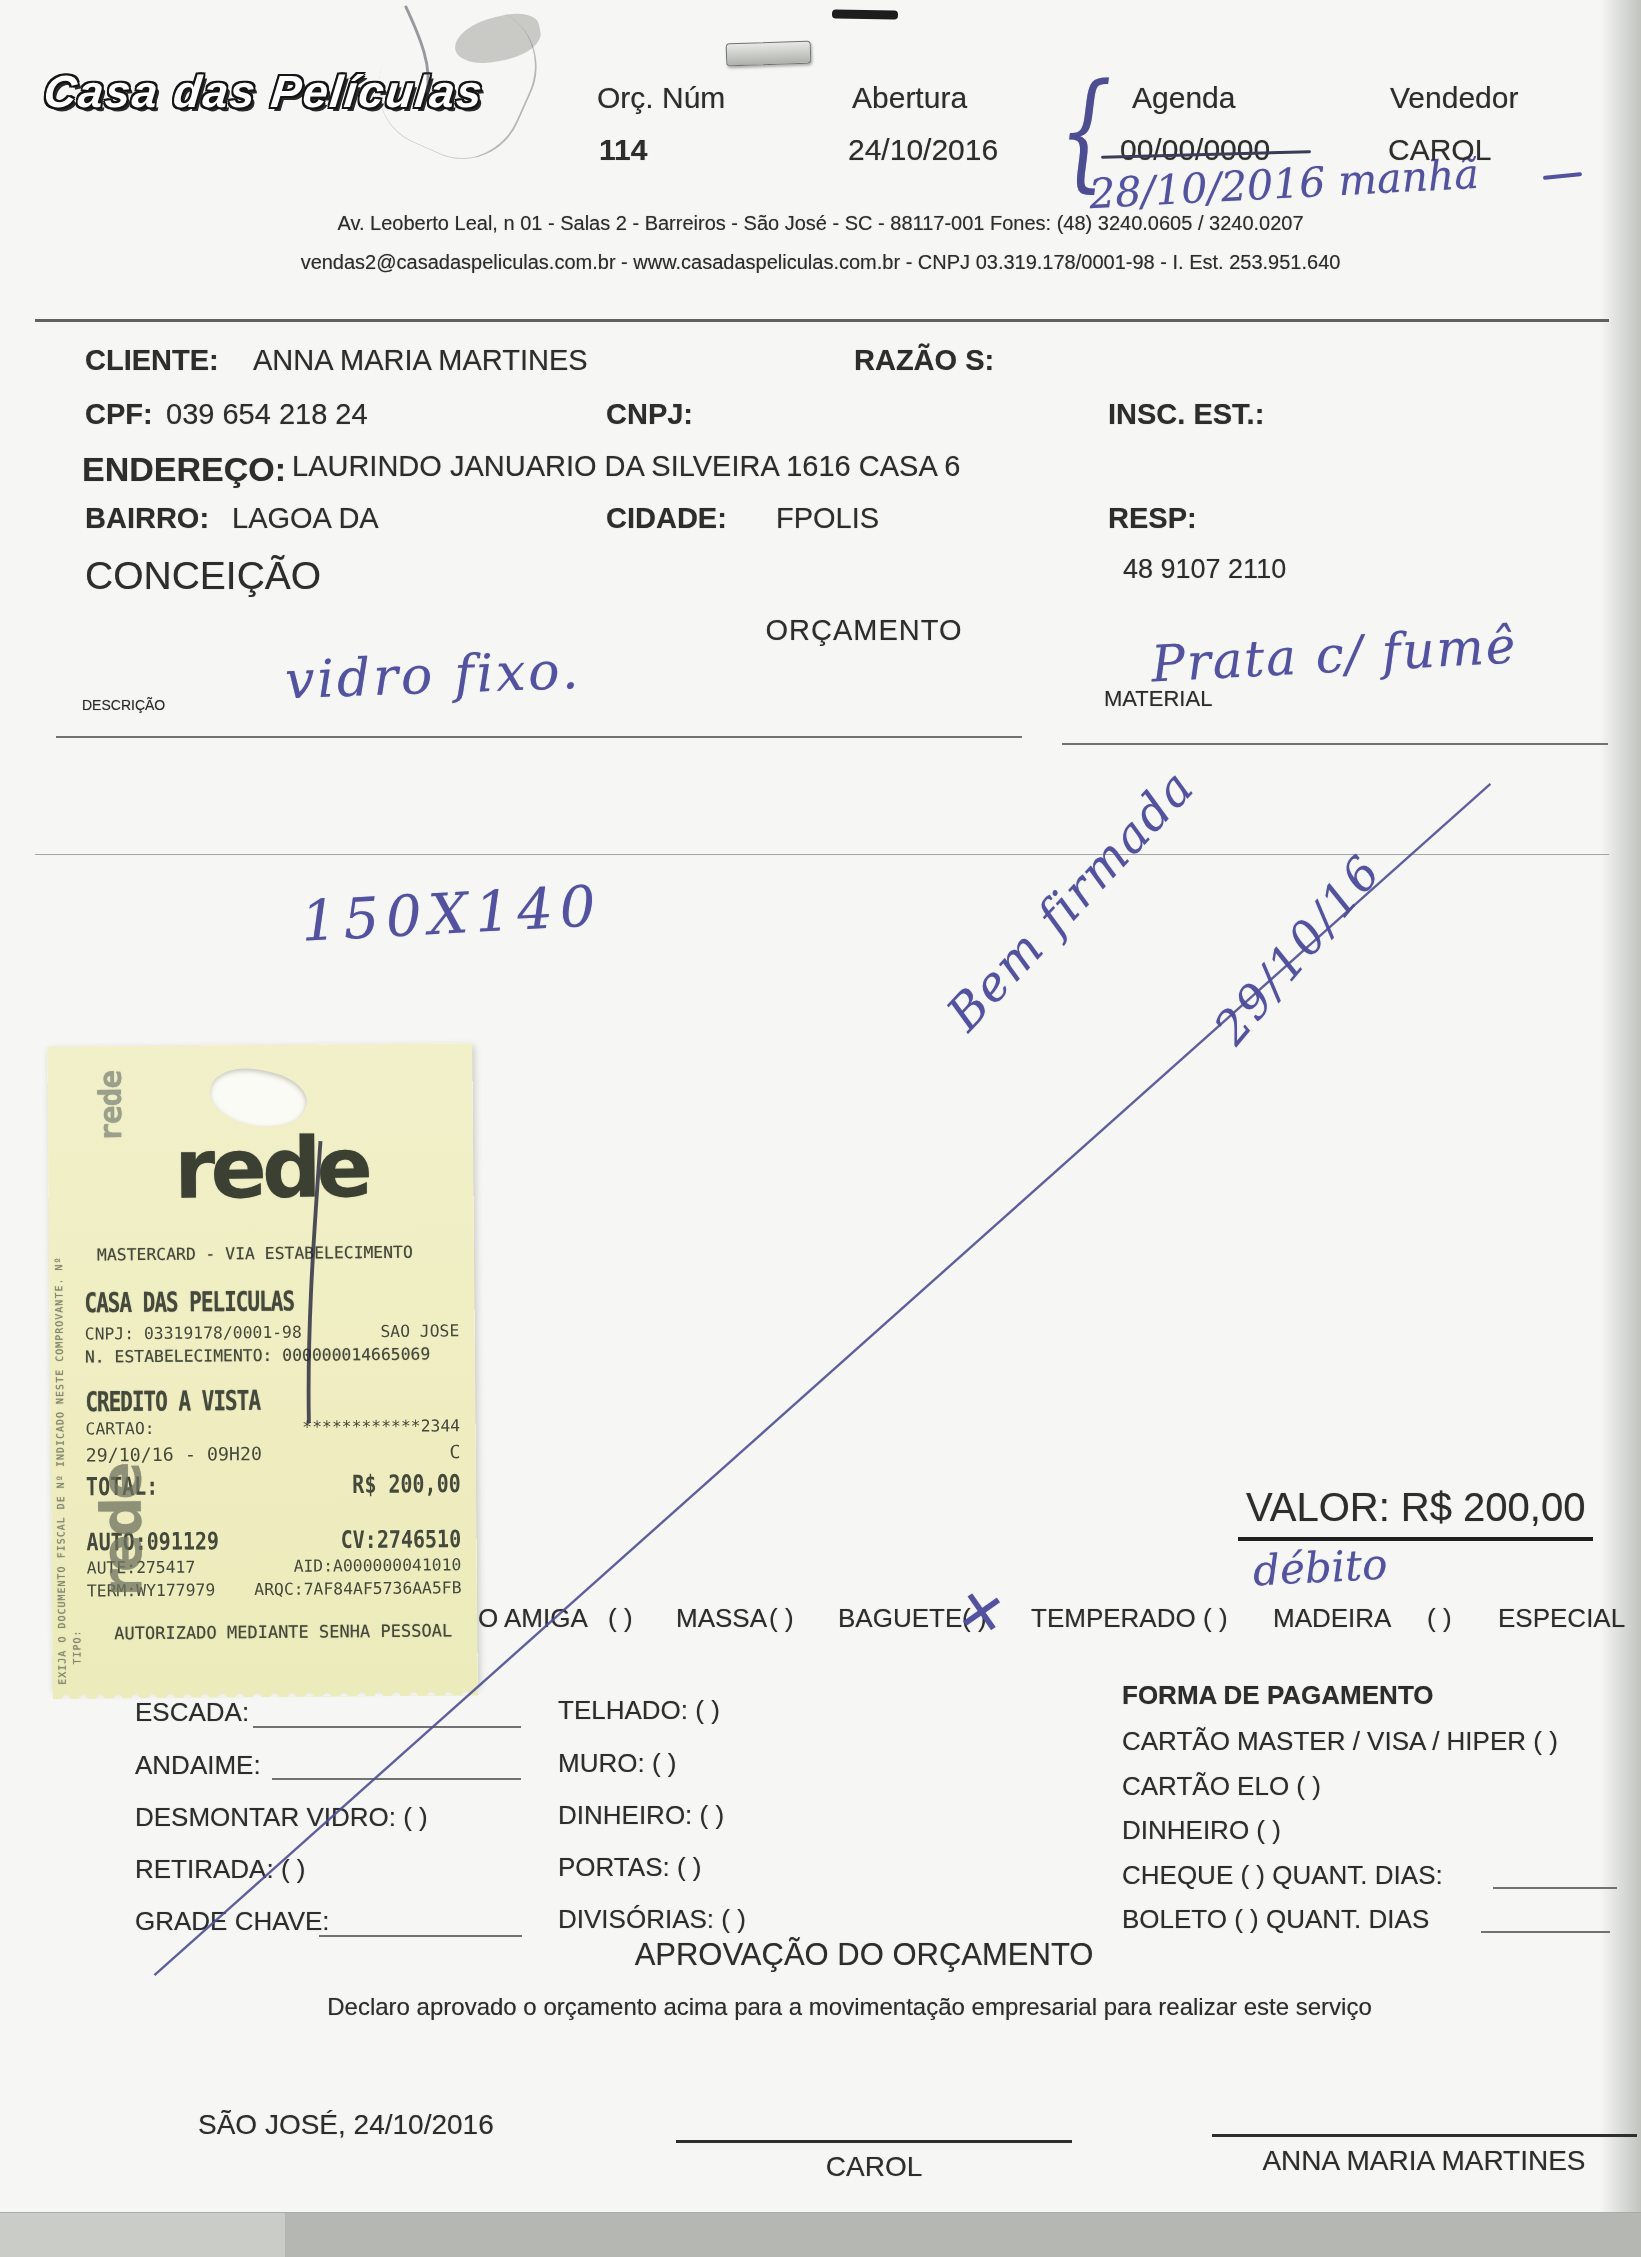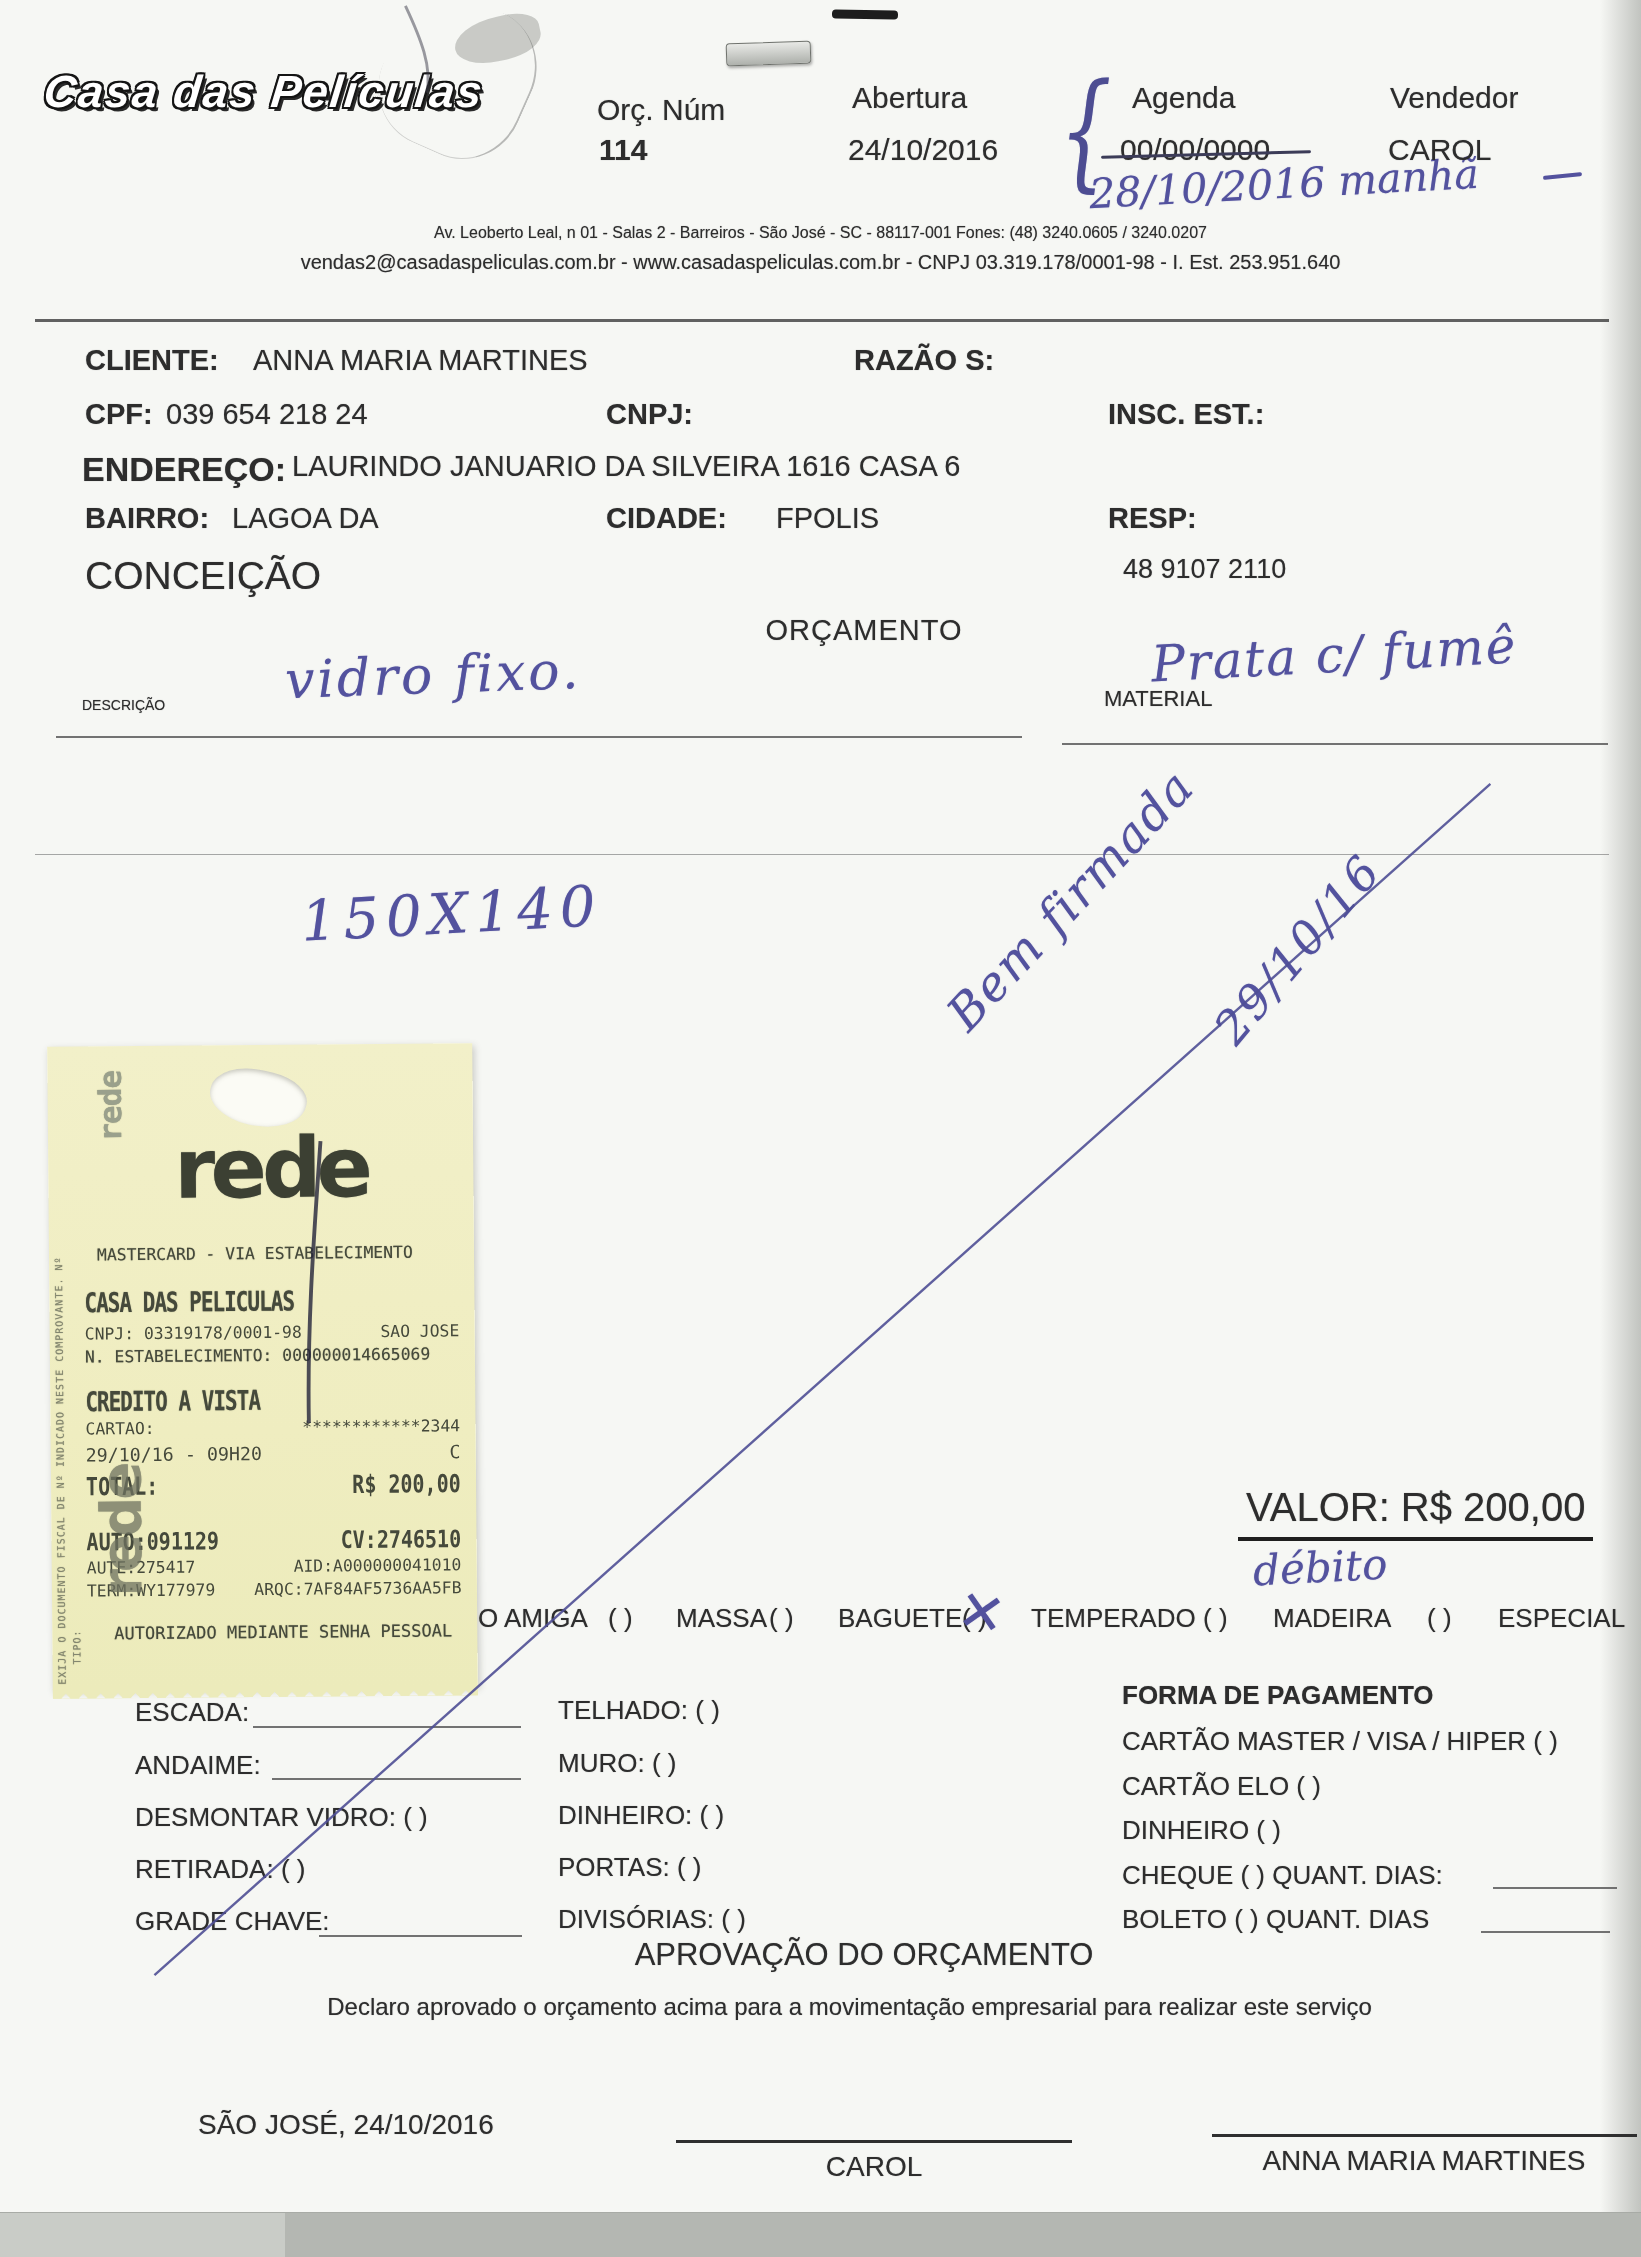--- a/index.html
+++ b/index.html
@@ -44,38 +44,38 @@
   <div class="abs" style="left:0;bottom:0;width:100%;height:44px;background:#c9ccc7;border-top:1px solid #a8aba6;"></div>
   <div class="abs" style="left:285px;bottom:0;width:1357px;height:44px;background:#b4b7b2;"></div>
   <div class="abs" style="left:832px;top:9.7px;width:66px;height:8.7px;background:#1d1d1d;border-radius:3.9px;transform:rotate(1deg);"></div>
   <div class="abs" style="left:384px;top:0;width:145px;height:154px;border-right:2.9px solid rgba(70,70,70,.35);border-bottom:1.9px solid rgba(90,90,90,.25);transform:rotate(24deg);border-radius:40%;"></div>
   <div class="abs" style="left:454px;top:17.4px;width:87px;height:44px;background:rgba(95,98,94,.30);border-radius:60% 40% 50% 50%;transform:rotate(-12deg);"></div>
 
   <div class="abs" style="left:726px;top:42px;width:83px;height:21px;background:linear-gradient(180deg,#e8e9e6,#aeb1ac);border:1.9px solid #6f726d;border-radius:3.9px;transform:rotate(-2deg);box-shadow:1px 1.9px 2.9px rgba(0,0,0,.3);"></div>
 
   <div class="abs logo" style="left:44px;top:66px;">Casa das Películas</div>
 
-  <div class="abs print" style="left:597px;top:81px;font-size:30px;margin-top:12px;">Orç. Núm</div>
+  <div class="abs print" style="left:597px;top:81px;font-size:30px;">Orç. Núm</div>
   <div class="abs print b" style="left:599px;top:133px;font-size:30px;">114</div>
 
   <div class="abs print" style="left:852px;top:81px;font-size:30px;">Abertura</div>
   <div class="abs print" style="left:848px;top:133px;font-size:30px;">24/10/2016</div>
 
   <div class="abs hw" style="left:1045px;top:56px;font-size:127px;transform:scaleX(.65);color:#4d4d92;">{</div>
 
   <div class="abs print" style="left:1132px;top:81px;font-size:30px;">Agenda</div>
   <div class="abs print" style="left:1120px;top:133px;font-size:30px;">00/00/0000</div>
   <div class="strike" style="left:1101px;top:153px;width:210px;transform:rotate(-1.5deg);"></div>
   <div class="abs hw" style="left:1089px;top:160px;font-size:41px;transform:rotate(-3deg);">28/10/2016 manhã</div>
 
   <div class="abs print" style="left:1390px;top:81px;font-size:30px;">Vendedor</div>
   <div class="abs print" style="left:1388px;top:133px;font-size:30px;">CAROL</div>
   <div class="abs" style="left:1543px;top:174px;width:39px;height:3.9px;background:#53529e;border-radius:1.9px;transform:rotate(-6deg);"></div>
 
-  <div class="abs print center" style="left:0;top:224px;width:1641px;font-size:16px;">Av. Leoberto Leal, n 01 - Salas 2 - Barreiros - São José - SC - 88117-001 Fones: (48) 3240.0605 / 3240.0207</div>
+  <div class="abs print center" style="left:0;top:212px;width:1641px;font-size:20px;">Av. Leoberto Leal, n 01 - Salas 2 - Barreiros - São José - SC - 88117-001 Fones: (48) 3240.0605 / 3240.0207</div>
   <div class="abs print center" style="left:0;top:251px;width:1641px;font-size:20px;">vendas2@casadaspeliculas.com.br - www.casadaspeliculas.com.br - CNPJ 03.319.178/0001-98 - I. Est. 253.951.640</div>
 
   <div class="uline" style="left:35px;top:319px;width:1574px;height:2.9px;background:#474747;"></div>
 
   <div class="abs print b" style="left:85px;top:344px;font-size:29px;">CLIENTE:</div>
   <div class="abs print" style="left:253px;top:344px;font-size:29px;">ANNA MARIA MARTINES</div>
   <div class="abs print b" style="left:854px;top:344px;font-size:29px;">RAZÃO S:</div>
 
   <div class="abs print b" style="left:85px;top:398px;font-size:29px;">CPF:</div>
   <div class="abs print" style="left:166px;top:398px;font-size:29px;">039 654 218 24</div>

